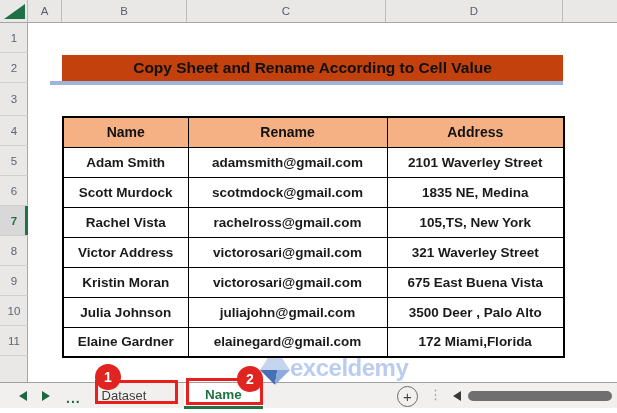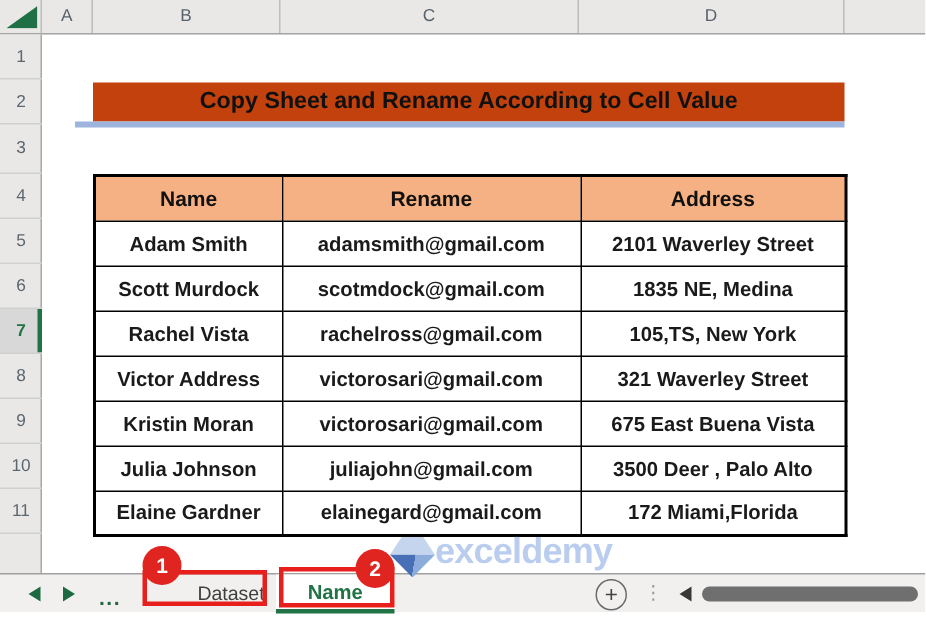--- a/index.html
+++ b/index.html
@@ -53,21 +53,21 @@
   
   .tabbar { position:absolute; left:0; top:382px; width:617px; height:26px;
     background:#f1f0ef; border-top:1px solid #a0a0a0; z-index:4; }
   .nav-arrow { position:absolute; top:8px; width:0; height:0; cursor:pointer; }
   .nav-left  { left:19px; border-top:5px solid transparent; border-bottom:5px solid transparent; border-right:8px solid #1d6a42; }
   .nav-right { left:42px; border-top:5px solid transparent; border-bottom:5px solid transparent; border-left:8px solid #1d6a42; }
   .tab-overflow { position:absolute; left:66px; top:0; height:25px; line-height:30px;
     font-size:14px; font-weight:bold; color:#1d6a42; letter-spacing:1px; }
   .tab { position:absolute; top:0; height:25px; display:flex; align-items:center;
     justify-content:center; font-size:13px; color:#3f3f3f; }
-  .tab-dataset { left:110px; width:88px; }
+  .tab-dataset { left:80px; width:88px; }
   .tab-name { left:184px; width:79px; height:26px; background:#fff;
     border-bottom:3px solid #217346; font-weight:bold; color:#217346; font-size:13.5px; }
   .tab-renamed { left:264px; width:104px; color:#595959; justify-content:flex-end;margin-top:28px; }
   .tab-renamed .suffix { color:#1d6a42; font-weight:bold; margin-left:5px; letter-spacing:1px; }
   .add-sheet { position:absolute; left:397px; top:3px; width:21px; height:21px;
     border:1.5px solid #6b6b6b; border-radius:50%; color:#444; font-size:15px;
     display:flex; align-items:center; justify-content:center; line-height:1; cursor:pointer; }
   .v-dots { position:absolute; left:429px; top:4px; font-size:13px; color:#9a9a9a; letter-spacing:0; }
   .scroll-left-arrow { position:absolute; left:453px; top:8px; width:0; height:0;
     border-top:5px solid transparent; border-bottom:5px solid transparent; border-right:8px solid #383838; }

